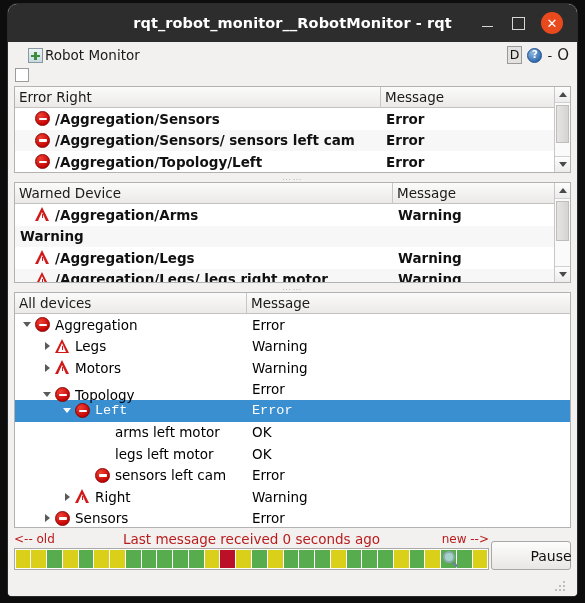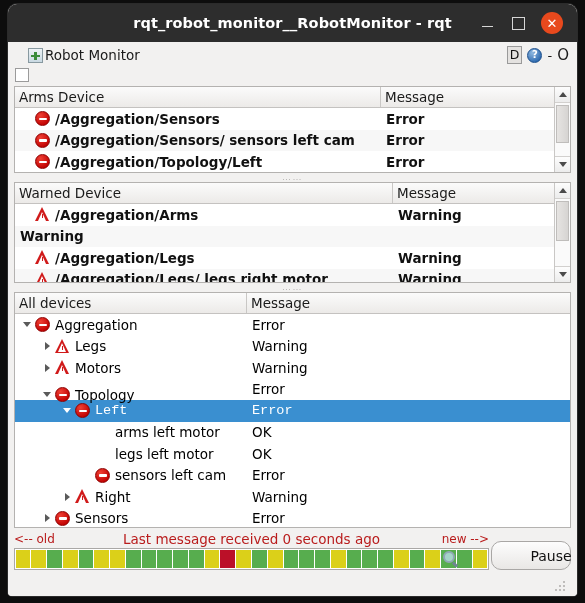--- a/index.html
+++ b/index.html
@@ -380,21 +380,21 @@
     transform-origin: left center;
   }
   .pause-wrap {
     flex: 0 0 auto;
     display: flex; align-items: flex-end;
     padding-left: 2px;
   }
   .pause-btn {
     width: 80px; height: 29px;
     border: 1px solid #a9a7a5;
-    border-radius: 10px;
+    border-radius: 3px;
     background: linear-gradient(#fdfdfd, #e9e7e5);
     font-size: 14px; color: #111;
     display: flex; align-items: center; justify-content: center;
     font-family: "DejaVu Sans", "Liberation Sans", sans-serif;
     padding-left: 40px;
   }
   .statusbar {
     flex: 0 0 auto;
     height: 26px;
     position: relative;
@@ -437,21 +437,21 @@
       </div>
 
       <div class="alt-row">
         <div class="chk"></div>
       </div>
 
       <div class="panels">
 
         <div class="panel errors">
           <div class="hdr">
-            <div class="hc c1" style="width:366px">Arms Device</div>
+            <div class="hc c1" style="width:366px">Error Right</div>
             <div class="hc c2" style="flex:1">Message</div>
           </div>
           <div class="rows" id="error-rows">
               <div class="row">
                 <div class="cell c1" style="width: 366px;">
                   <span style="display: inline-block; width: 16px; flex: 0 0 16px;"></span>
                   <span class="ico error"></span>
                   <span>/Aggregation/Sensors</span>
                 </div>
                 <div class="cell c2" style="flex: 1 1 0%;">Error</div>

